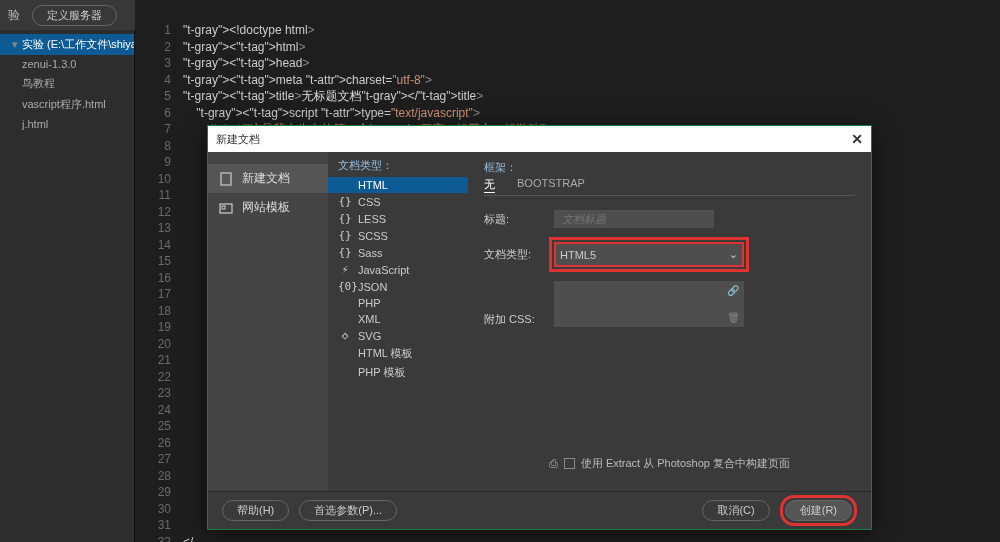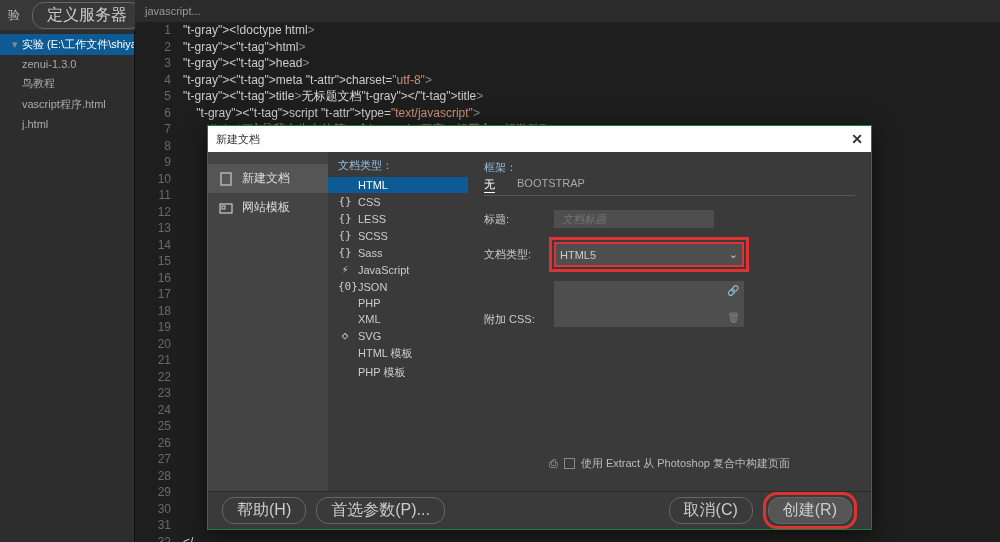--- a/index.html
+++ b/index.html
@@ -1,21 +1,21 @@
 <!DOCTYPE html>
 <html><head>
 <meta charset="utf-8">
 <style>
 * { margin:0; padding:0; box-sizing:border-box; font-family:"Microsoft YaHei","PingFang SC",sans-serif; }
 body { width:1000px; height:542px; background:#1e1e1e; color:#ccc; font-size:12px; overflow:hidden; position:relative; }
 
 
 .topbar { height:30px; background:#383838; display:flex; align-items:center; padding:0 8px; gap:12px; }
 .topbar .label { color:#bbb; font-size:12px; }
-.pill-btn { border:1px solid #666; border-radius:12px; padding:2px 14px; color:#ccc; background:transparent; font-size:16px; cursor:pointer; }
+.pill-btn { border:1px solid #666; border-radius:12px; padding:2px 14px; color:#ccc; background:transparent; font-size:11px; cursor:pointer; }
 
 
 .sidebar { position:absolute; left:0; top:30px; width:135px; bottom:0; background:#2d2d2d; border-right:1px solid #111; }
 .tree-root { padding:4px 0; }
 .tree-item { padding:3px 6px 3px 12px; color:#aaa; font-size:11px; white-space:nowrap; overflow:hidden; }
 .tree-item.active { background:#0d5a94; color:#fff; }
 .tree-item .caret { display:inline-block; width:10px; color:#888; }
 
 
 .editor { position:absolute; left:135px; top:0px; right:0; bottom:0; background:#1e1e1e; }
@@ -73,21 +73,20 @@
   <div class="tree-root" id="tree-root">
       <div class="tree-item active"><span class="caret">▾</span>实验 (E:\工作文件\shiya)</div>
       <div class="tree-item"><span class="caret"></span>zenui-1.3.0</div>
       <div class="tree-item"><span class="caret"></span>鸟教程</div>
       <div class="tree-item"><span class="caret"></span>vascript程序.html</div>
       <div class="tree-item"><span class="caret"></span>j.html</div>
     </div>
 </div>
 
 <div class="editor">
-  <div class="editor-tab">javascript...</div>
   <div class="gutter" id="gutter">
       <div>1</div>
       <div>2</div>
       <div>3</div>
       <div>4</div>
       <div>5</div>
       <div>6</div>
       <div>7</div>
       <div>8</div>
       <div>9</div>

